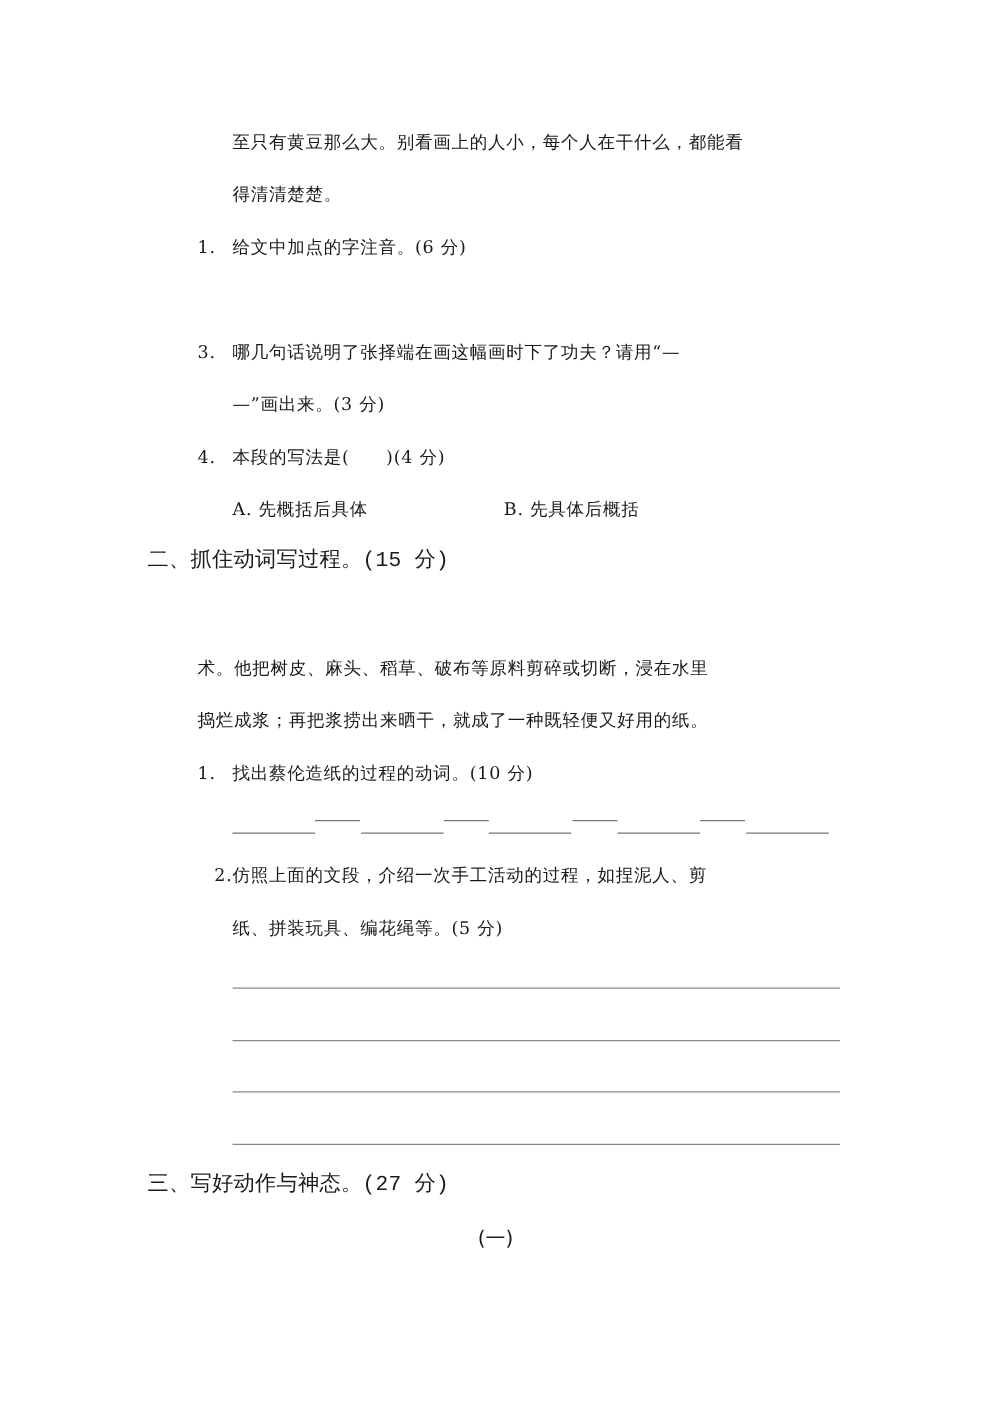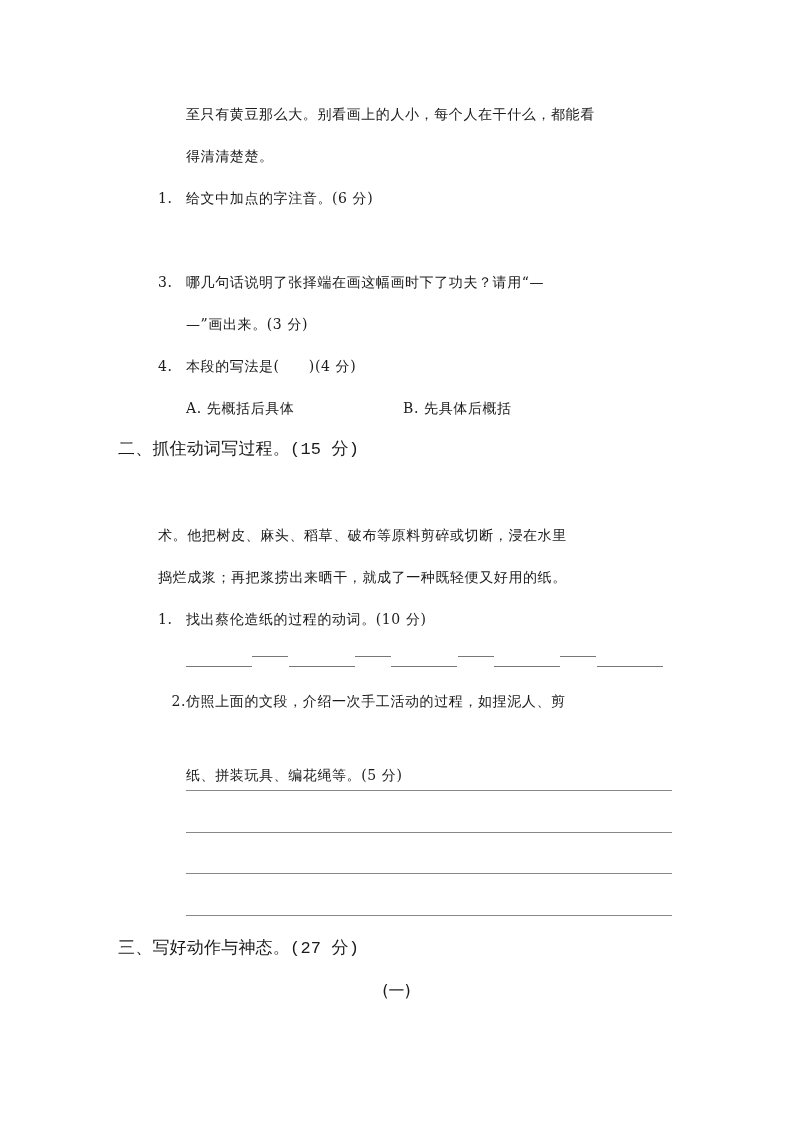--- a/index.html
+++ b/index.html
@@ -116,21 +116,21 @@
     <div class="blank-long" style="left:205px; width:66px;"></div>
     <div class="blank-short" style="left:272px; width:36px;"></div>
     <div class="blank-long" style="left:308px; width:66px;"></div>
     <div class="blank-short" style="left:374px; width:36px;"></div>
     <div class="blank-long" style="left:411px; width:66px;"></div>
   </div>
 
   <div class="line serif" style="left:158px; top:689px;text-align:right;">
     <span class="q-num">2.</span><span>仿照上面的文段，介绍一次手工活动的过程，如捏泥人、剪</span>
   </div>
-  <div class="line serif" style="left:186px; top:731px;margin-top:32px;">纸、拼装玩具、编花绳等。(5 分)</div>
+  <div class="line serif" style="left:186px; top:731px;">纸、拼装玩具、编花绳等。(5 分)</div>
 
   <div class="write-line" style="top:790px;"></div>
   <div class="write-line" style="top:832px;"></div>
   <div class="write-line" style="top:873px;"></div>
   <div class="write-line" style="top:915px;"></div>
 
   <div class="line heading" style="left:118px; top:937px;">三、写好动作与神态。(27 分)</div>
   <div class="sub-heading" style="top:979px;">(一)</div>
 
 </div>

